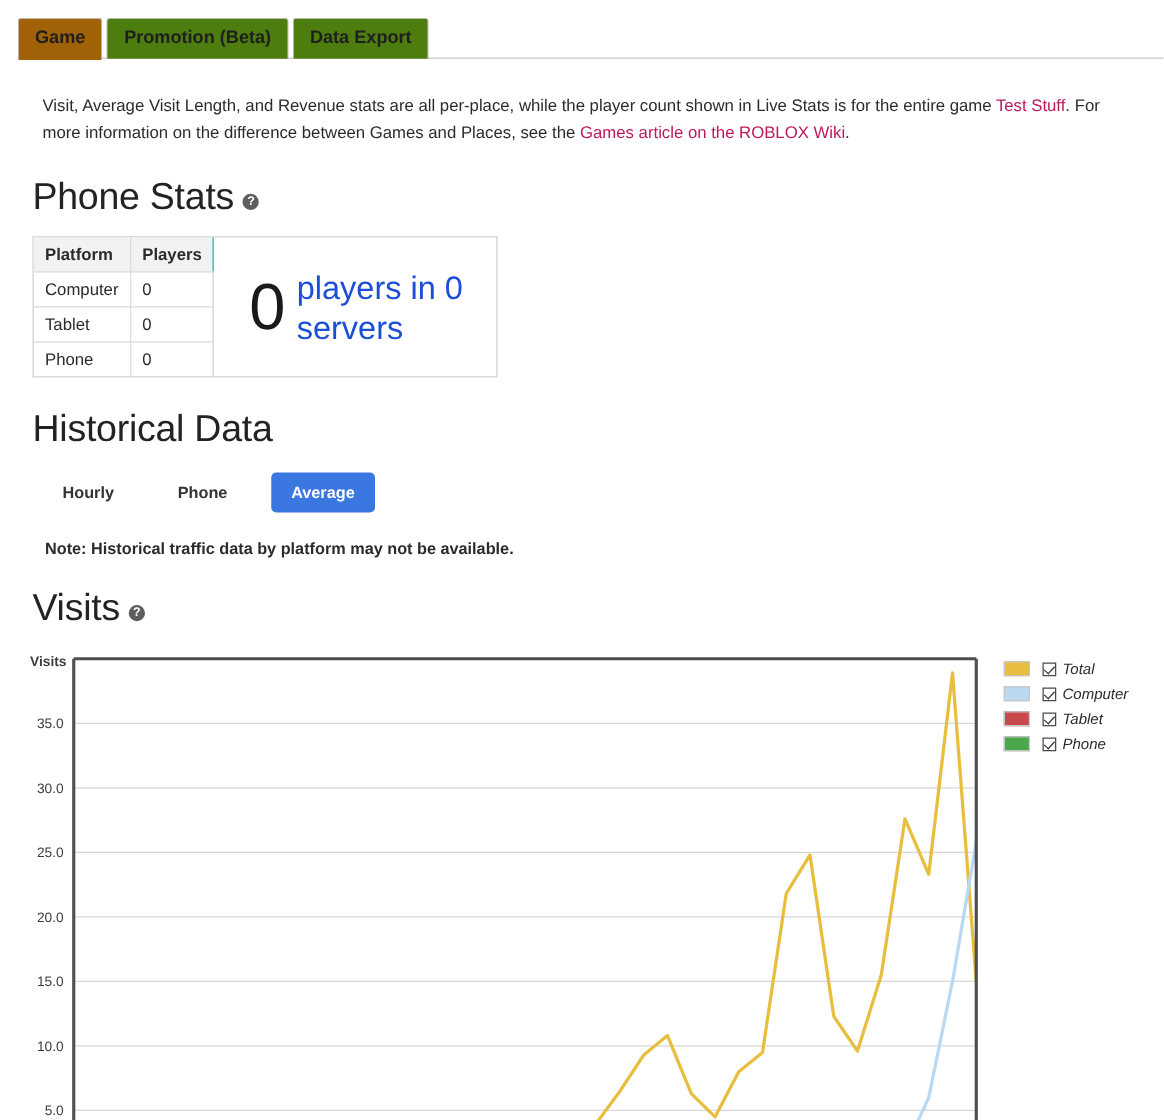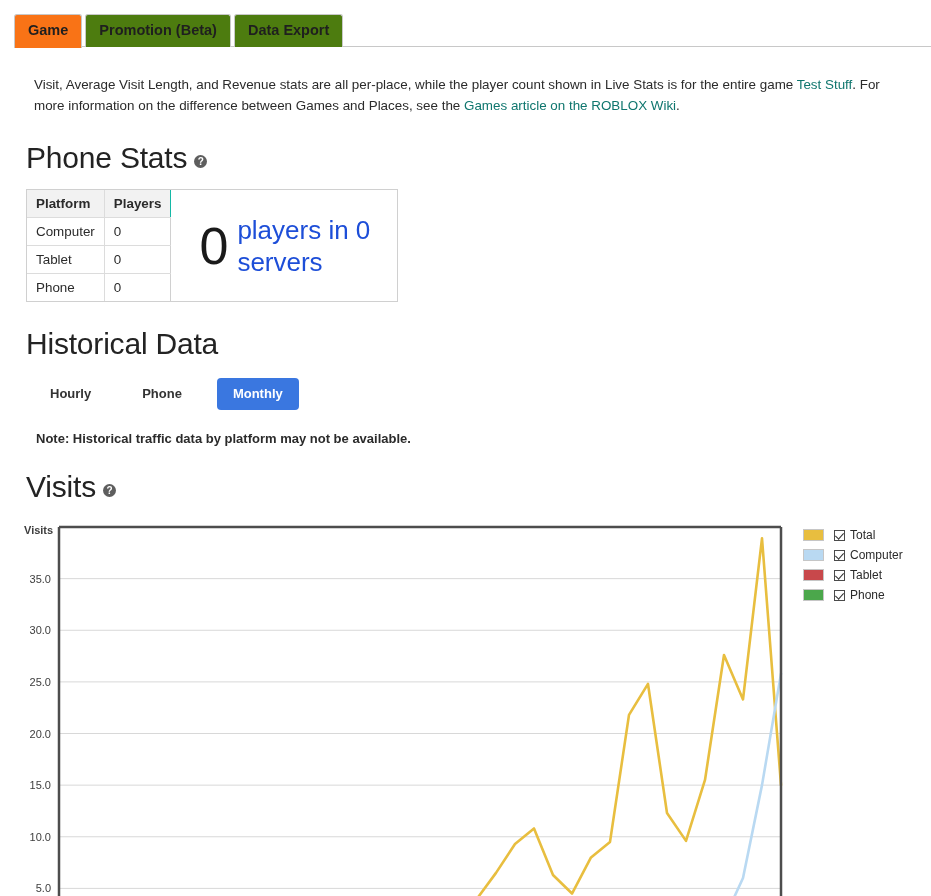--- a/index.html
+++ b/index.html
@@ -48,39 +48,39 @@
     border: 1px solid #c8c8c8;
     border-bottom: none;
     background: #4d7c0f;
     border-radius: 3px 3px 0 0;
     line-height: 17px;
     cursor: pointer;
     white-space: nowrap;
     margin-bottom: 0px;
   }
   .tab.active {
-    background: #f97316;
+    background: #a16207;
     position: relative;
     padding-bottom: 9px;
     margin-bottom: -1px;
   }
 
   
   .content {
     padding: 0 26px;
   }
   .intro {
     font-size: 13.4px;
     line-height: 21px;
     color: #2b2b2b;
     margin: 27px 0 0 8px;
     max-width: 862px;
   }
   .intro a {
-    color: #0f766e;
+    color: #be185d;
     text-decoration: none;
   }
 
   h2.section {
     font-size: 30px;
     font-weight: normal;
     color: #232323;
     margin: 25px 0 0 0;
     line-height: 34px;
     letter-spacing: -0.2px;
@@ -206,20 +206,21 @@
     position: absolute;
     left: 803px;
     top: 525px;
     width: 128px;
   }
   .legend-row {
     display: flex;
     align-items: center;
     height: 20px;
     margin-bottom: 0px;
+    font-style: italic;
   }
   .swatch {
     width: 21px;
     height: 12px;
     border: 1px solid #c6c6c6;
     box-sizing: border-box;
     margin-right: 10px;
     flex: none;
   }
   .lcheck {
@@ -298,21 +299,21 @@
       <span class="bignum">0</span>
       <span class="bigtext">players in 0 servers</span>
     </div>
   </div>
 
   <h2 class="section">Historical Data</h2>
 
   <div class="periods">
     <button class="period-btn">Hourly</button>
     <button class="period-btn">Phone</button>
-    <button class="period-btn active">Monthly</button>
+    <button class="period-btn active">Average</button>
   </div>
 
   <div class="note">Note: Historical traffic data by platform may not be available.</div>
 
   <h2 class="section small-gap">
     <span>Visits</span>
     <span class="help-icon">?</span>
   </h2>
 </div>
 

